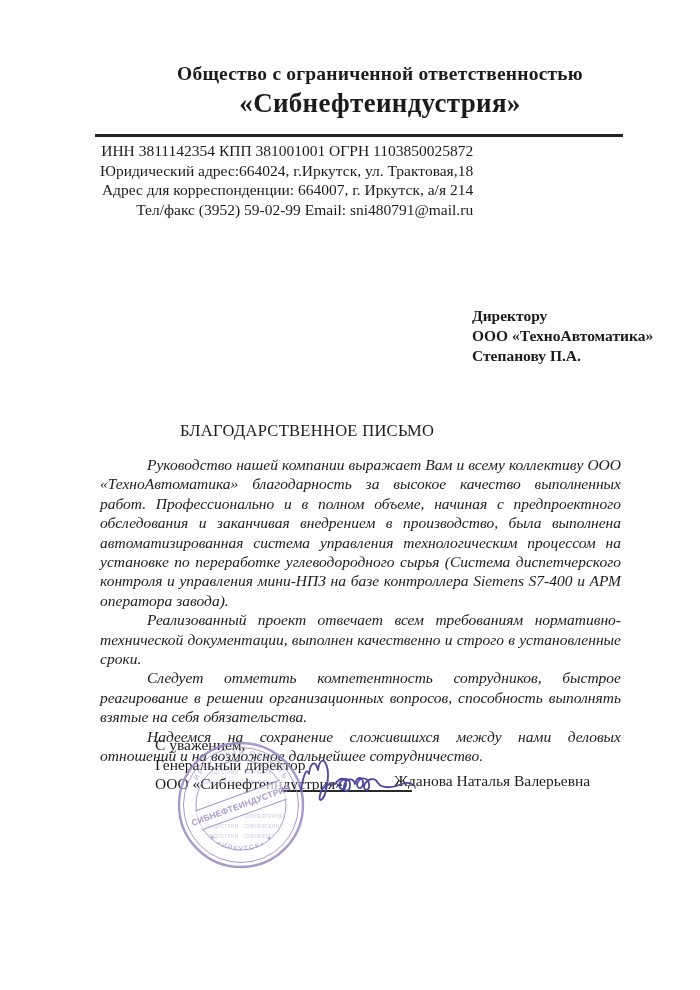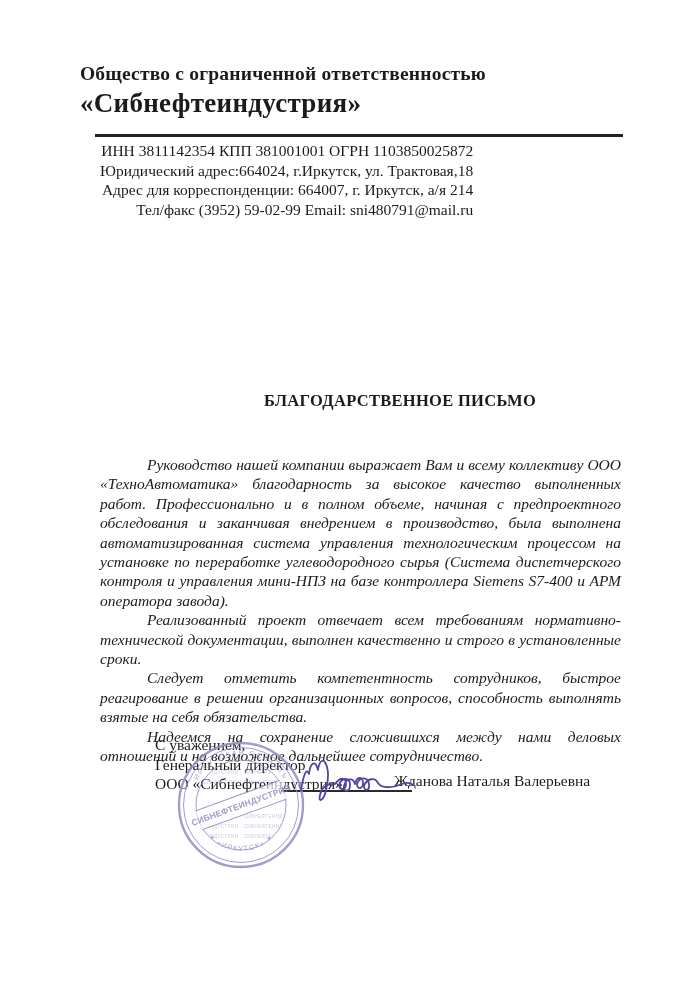--- a/index.html
+++ b/index.html
@@ -1,28 +1,28 @@
 <!DOCTYPE html>
 <html><head>
 <meta charset="utf-8">
 <style>
   html,body{margin:0;padding:0;background:#e8e8e8;}
   .page{
     position:relative;width:700px;height:990px;margin:0 auto;background:#ffffff;
     font-family:"Liberation Serif", serif;color:#1b1b1b;overflow:hidden;
   }
-  .header{position:absolute;top:63px;left:80px;width:600px;text-align:left;}
+  .header{position:absolute;top:63px;left:80px;width:600px;text-align:center;}
   .header .org-type{font-size:19.5px;font-weight:bold;letter-spacing:.2px;}
   .header .org-name{font-size:27px;font-weight:bold;margin-top:3px;letter-spacing:.3px;}
   .rule{position:absolute;top:134px;left:95px;width:528px;height:3px;background:#232323;}
   .requisites{position:absolute;top:141px;left:100px;font-size:15.5px;line-height:19.5px;text-align:right;}
   .requisites .email{}
   .recipient{position:absolute;top:306px;left:472px;font-size:15.5px;line-height:20px;font-weight:bold;}
-  .letter-title{position:absolute;top:391px;left:180px;width:440px;text-align:center;
-    font-size:16.5px;font-weight:bold;letter-spacing:.3px;}
+  .letter-title{position:absolute;top:421px;left:180px;width:440px;text-align:left;
+    font-size:16.5px;font-weight:normal;letter-spacing:.3px;}
   .body-text{position:absolute;top:455px;left:100px;width:521px;font-size:15.5px;
     line-height:19.4px;text-align:justify;z-index:1;font-style:italic;}
   .body-text p{margin:0;text-indent:47px;}
   .closing{position:absolute;top:735px;left:112px;font-size:15.5px;line-height:19.6px;z-index:2;margin-left:43px;}
   .sig-line{position:absolute;top:790px;left:281px;width:131px;height:2px;background:#2a2a2a;z-index:2;}
   .signer-name{position:absolute;top:772px;left:394px;font-size:15.5px;z-index:4;text-align:center;}
   .stamp{position:absolute;left:176px;top:740px;width:130px;height:130px;z-index:3;opacity:.88;}
   .signature{position:absolute;left:298px;top:752px;width:118px;height:56px;z-index:4;}
 </style>
 </head>
@@ -37,20 +37,25 @@
 
   <div class="rule"></div>
 
   <div class="requisites">
     <div>ИНН 3811142354 КПП 381001001 ОГРН 1103850025872</div>
     <div>Юридический адрес:664024, г.Иркутск, ул. Трактовая,18</div>
     <div>Адрес для корреспонденции: 664007, г. Иркутск, а/я 214</div>
     <div><span>Тел/факс (3952) 59-02-99 Email: </span><a class="email">sni480791@mail.ru</a></div>
   </div>
 
+  <div class="recipient">
+    <div>Директору</div>
+    <div>ООО «ТехноАвтоматика»</div>
+    <div>Степанову П.А.</div>
+  </div>
 
   <div class="letter-title">БЛАГОДАРСТВЕННОЕ ПИСЬМО</div>
 
   <div class="body-text">
     <p>Руководство нашей компании выражает Вам и всему коллективу ООО «ТехноАвтоматика» благодарность за высокое качество выполненных работ. Профессионально и в полном объеме, начиная с предпроектного обследования и заканчивая внедрением в производство, была выполнена автоматизированная система управления технологическим процессом на установке по переработке углеводородного сырья (Система диспетчерского контроля и управления мини-НПЗ на базе контроллера Siemens S7-400 и АРМ оператора завода).</p>
     <p>Реализованный проект отвечает всем требованиям нормативно-технической документации, выполнен качественно и строго в установленные сроки.</p>
     <p>Следует отметить компетентность сотрудников, быстрое реагирование в решении организационных вопросов, способность выполнять взятые на себя обязательства.</p>
     <p>Надеемся на сохранение сложившихся между нами деловых отношений и на возможное дальнейшее сотрудничество.</p>
   </div>
 

